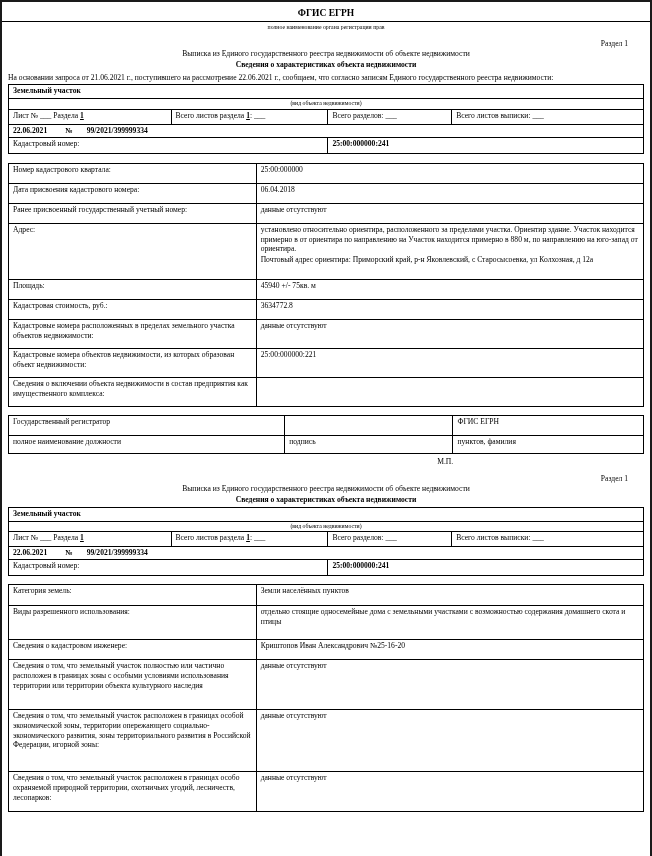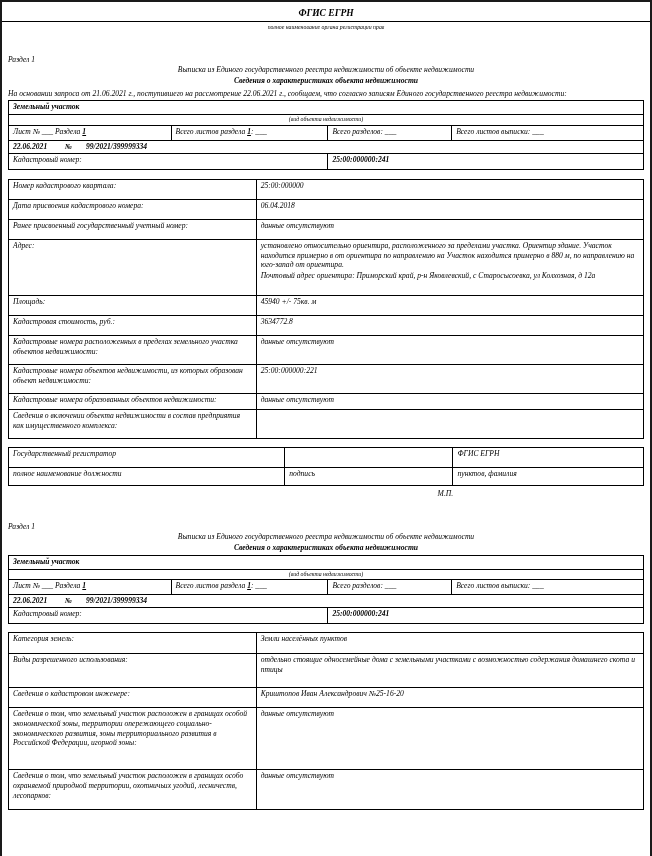--- a/index.html
+++ b/index.html
@@ -1,28 +1,28 @@
 <!DOCTYPE html>
 <html><head>
 <meta charset="utf-8">
 <style>
   html,body { margin:0; padding:0; background:#fff; }
   .page {
     position:relative; width:652px; height:856px; box-sizing:border-box;
     background:#fff; border:2px solid #1a1a1a; border-bottom:none;
     padding:3px 6px 0 6px; overflow:hidden; color:#000;
     font-family:"Liberation Serif","DejaVu Serif",serif;
-    font-size:7.6px; line-height:1.28;font-style:italic;
+    font-size:7.6px; line-height:1.28;
   }
   .b  { font-weight:bold; }
   .bu { font-weight:bold; text-decoration:underline; }
   .h-title   { text-align:center; font-size:9.5px; font-weight:bold; padding-top:2px; }
   .h-rule    { border-top:1px solid #000; margin:2px -6px 0 -6px; height:0; }
   .h-caption { text-align:center; font-size:5.8px; margin-top:2px; }
-  .h-section { padding-right:16px; margin-top:23px; }
+  .h-section { text-align:right; padding-right:16px; margin-top:7px; }
   .h-doc     { text-align:center; margin-top:1px; }
   .h-note    { margin-top:3px; }
   table.tbl { width:100%; border-collapse:collapse; table-layout:fixed; }
   table.tbl td { border:1px solid #000; padding:1px 4px; vertical-align:top; overflow:hidden; }
   td.cap { text-align:center; font-size:5.8px; padding:0 2px; }
   .obj-tbl  { margin-top:2px; }
   .char-tbl { margin-top:9px; }
   .sig-tbl  { margin-top:8px; }
   .char-tbl2{ margin-top:8px; }
   .datecell { padding-left:14px; }
@@ -128,24 +128,20 @@
       <td>3634772.8</td>
     </tr>
     <tr style="height:29px">
       <td>Кадастровые номера расположенных в пределах земельного участка объектов недвижимости:</td>
       <td>данные отсутствуют</td>
     </tr>
     <tr style="height:29px">
       <td>Кадастровые номера объектов недвижимости, из которых образован объект недвижимости:</td>
       <td>25:00:000000:221</td>
     </tr>
-    <tr style="height:16px">
-      <td>Кадастровые номера образованных объектов недвижимости:</td>
-      <td>данные отсутствуют</td>
-    </tr>
     <tr style="height:29px">
       <td>Сведения о включении объекта недвижимости в состав предприятия как имущественного комплекса:</td>
       <td></td>
     </tr>
   </tbody>
     </table>
 
   <table class="tbl sig-tbl">
     <colgroup>
         <col style="width:43.5%">
@@ -231,20 +227,24 @@
       <td>Земли населённых пунктов</td>
     </tr>
     <tr style="height:34px">
       <td>Виды разрешенного использования:</td>
       <td>отдельно стоящие односемейные дома с земельными участками с возможностью содержания домашнего скота и птицы</td>
     </tr>
     <tr style="height:20px">
       <td>Сведения о кадастровом инженере:</td>
       <td>Криштопов Иван Александрович №25-16-20</td>
     </tr>
+    <tr style="height:50px">
+      <td>Сведения о том, что земельный участок полностью или частично расположен в границах зоны с особыми условиями использования территории или территории объекта культурного наследия</td>
+      <td>данные отсутствуют</td>
+    </tr>
     <tr style="height:62px">
       <td>Сведения о том, что земельный участок расположен в границах особой экономической зоны, территории опережающего социально-экономического развития, зоны территориального развития в Российской Федерации, игорной зоны:</td>
       <td>данные отсутствуют</td>
     </tr>
     <tr style="height:40px">
       <td>Сведения о том, что земельный участок расположен в границах особо охраняемой природной территории, охотничьих угодий, лесничеств, лесопарков:</td>
       <td>данные отсутствуют</td>
     </tr>
 
   </tbody>

